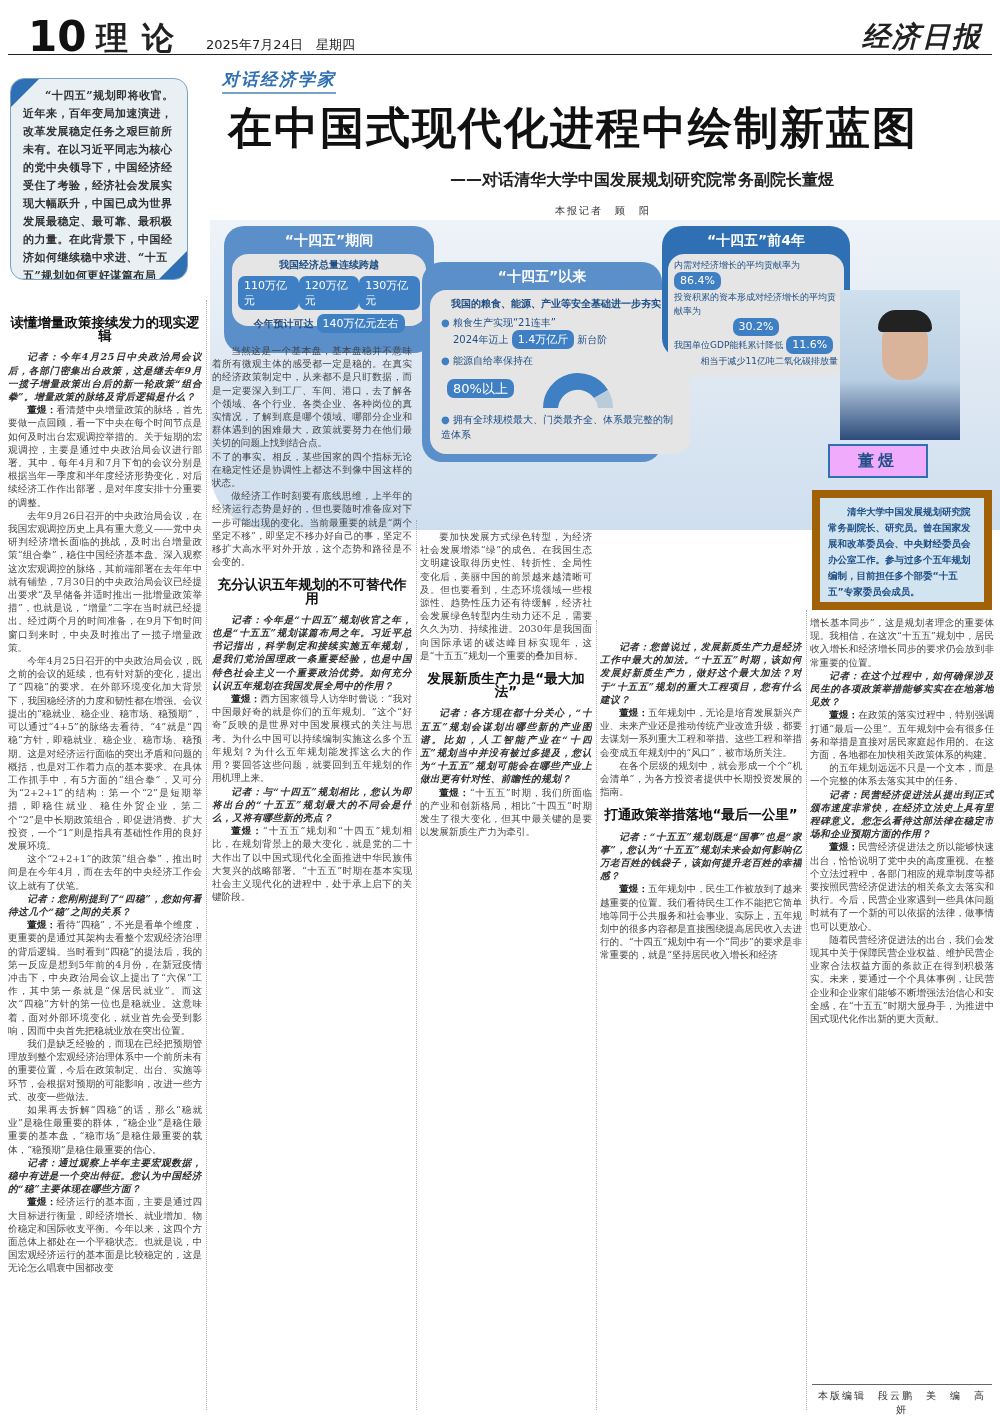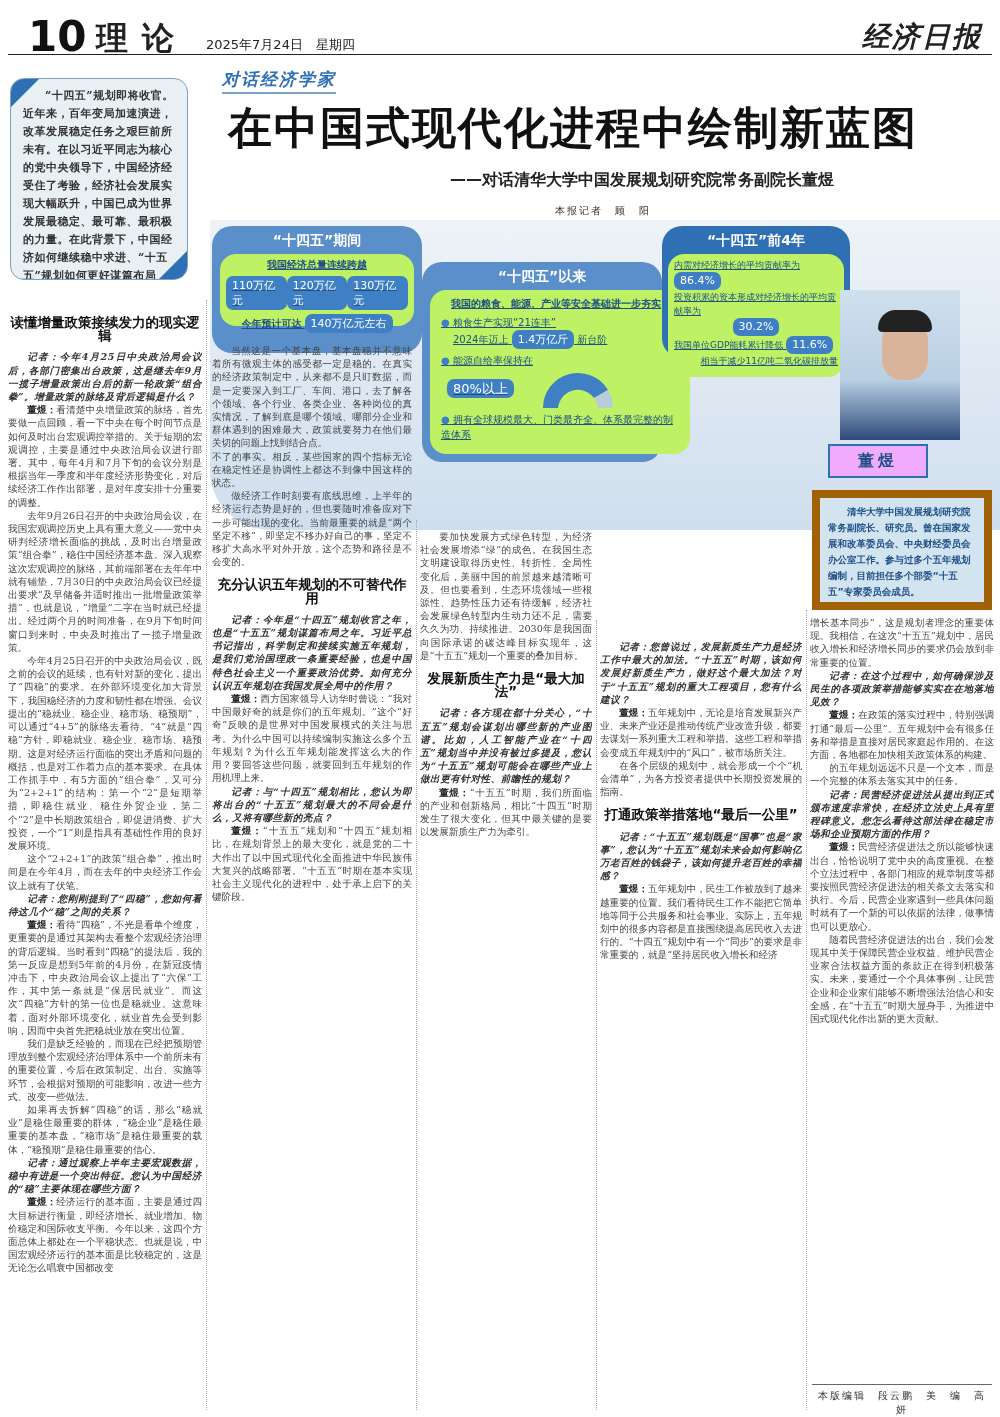--- a/index.html
+++ b/index.html
@@ -12,21 +12,21 @@
   .intro{position:absolute;left:10px;top:78px;width:178px;height:202px;background:#e9f0f4;border:1.5px solid #7aa2c6;border-radius:14px;padding:8px 8px 8px 12px;box-sizing:border-box;font-size:11px;line-height:18px;letter-spacing:.5px;font-weight:bold;color:#333;text-indent:2em;overflow:hidden;}
   .intro:before{content:"";position:absolute;left:0;top:0;border-style:solid;border-width:28px 28px 0 0;border-color:#2f6fb4 transparent transparent transparent;}
   .intro:after{content:"";position:absolute;right:0;bottom:0;border-style:solid;border-width:0 0 28px 28px;border-color:transparent transparent #2f6fb4 transparent;}
   .kicker{position:absolute;left:222px;top:68px;font-size:17px;font-weight:bold;font-style:italic;color:#2f6fb4;border-bottom:2px solid #7aa2c6;padding-bottom:1px;letter-spacing:2px;}
   .headline{position:absolute;left:228px;top:100px;font-family:"DejaVu Sans",sans-serif;font-weight:bold;font-size:44px;letter-spacing:2px;color:#111;line-height:56px;}
   .subhead{position:absolute;left:450px;top:170px;font-size:16px;font-weight:bold;color:#222;}
   .byline{position:absolute;left:555px;top:196px;font-size:10px;color:#333;letter-spacing:2px;margin-top:8px;}
   .infobg{position:absolute;left:210px;top:220px;width:790px;height:310px;background:linear-gradient(180deg,#eef3f8,#cfdeee);border-radius:0 0 0 60px;}
   .panel{position:absolute;border-radius:20px;background:#5b8fc9;color:#fff;font-family:"DejaVu Sans",sans-serif;}
   .panel .ptitle{text-align:center;font-weight:bold;font-size:14px;padding-top:6px;}
-  .inner{position:absolute;background:#bef264;border-radius:16px;color:#1f4f86;font-family:"DejaVu Sans",sans-serif;font-size:10px;text-decoration:underline;}
+  .inner{position:absolute;background:#e5e5e5;border-radius:16px;color:#1f4f86;font-family:"DejaVu Sans",sans-serif;font-size:10px;}
   .pill{display:inline-block;background:#3f7fc4;color:#fff;border-radius:7px;padding:2px 6px;font-size:11px;}
   .bodycol{position:absolute;font-size:9.6px;line-height:13.2px;color:#444;text-align:justify;overflow:hidden;}
   .bodycol p{margin:0;text-indent:2em;}
   .bodycol .q{font-weight:bold;font-style:italic;color:#333;letter-spacing:.5px;}
   .bodycol .lab{font-weight:bold;color:#222;}
   .subsec{font-family:"DejaVu Sans",sans-serif;font-size:13.5px;font-weight:bold;color:#111;text-align:center;margin:10px 0 8px;text-indent:0 !important;}
   .bio{position:absolute;left:812px;top:490px;width:180px;height:120px;background:#d3e4f1;border:8px solid #a16207;box-sizing:border-box;font-family:"DejaVu Sans",sans-serif;font-size:9.5px;line-height:16px;color:#1f4f86;font-weight:bold;padding:6px 6px 6px 8px;text-indent:2em;}
   .name-tag{position:absolute;left:828px;top:444px;width:96px;height:30px;background:#f0abfc;border:2px solid #2f6fb4;text-align:center;font-family:Liberation Serif, serif;font-size:16px;font-weight:bold;color:#1f4f86;line-height:30px;letter-spacing:4px;}
   .photo{position:absolute;left:840px;top:290px;width:120px;height:150px;background:linear-gradient(180deg,#cfe0ee 0%,#b9cfe3 60%,#2d4a7a 100%);}
   .head-sh{position:absolute;left:882px;top:318px;width:46px;height:62px;background:#d9b39a;border-radius:22px 22px 20px 20px;}
@@ -46,21 +46,21 @@
 
 <div class="intro">“十四五”规划即将收官。近年来，百年变局加速演进，改革发展稳定任务之艰巨前所未有。在以习近平同志为核心的党中央领导下，中国经济经受住了考验，经济社会发展实现大幅跃升，中国已成为世界发展最稳定、最可靠、最积极的力量。在此背景下，中国经济如何继续稳中求进、“十五五”规划如何更好谋篇布局，成为各方关注焦点。本期“对话经济学家”邀请清华大学中国发展规划研究院常务副院长董煜，为我们深度解读经济热点与政策逻辑。</div>
 
 <div class="kicker">对话经济学家</div>
 <div class="headline">在中国式现代化进程中绘制新蓝图</div>
 <div class="subhead">——对话清华大学中国发展规划研究院常务副院长董煜</div>
 <div class="byline">本报记者　顾　阳</div>
 
 <div class="infobg"></div>
 
-<div class="panel" style="left:212px;top:226px;width:210px;height:127px;">
+<div class="panel" style="left:224px;top:226px;width:210px;height:127px;">
   <div class="ptitle">“十四五”期间</div>
   <div class="inner" style="left:8px;top:28px;width:194px;height:72px;">
     <div style="text-align:center;margin-top:4px;font-weight:bold;">我国经济总量连续跨越</div>
     <div style="display:flex;justify-content:space-between;padding:4px 6px;">
       <span class="pill">110万亿元</span>
       <span class="pill">120万亿元</span>
       <span class="pill">130万亿元</span>
     </div>
     <div style="text-align:center;">
       <span style="font-weight:bold;">今年预计可达</span>

